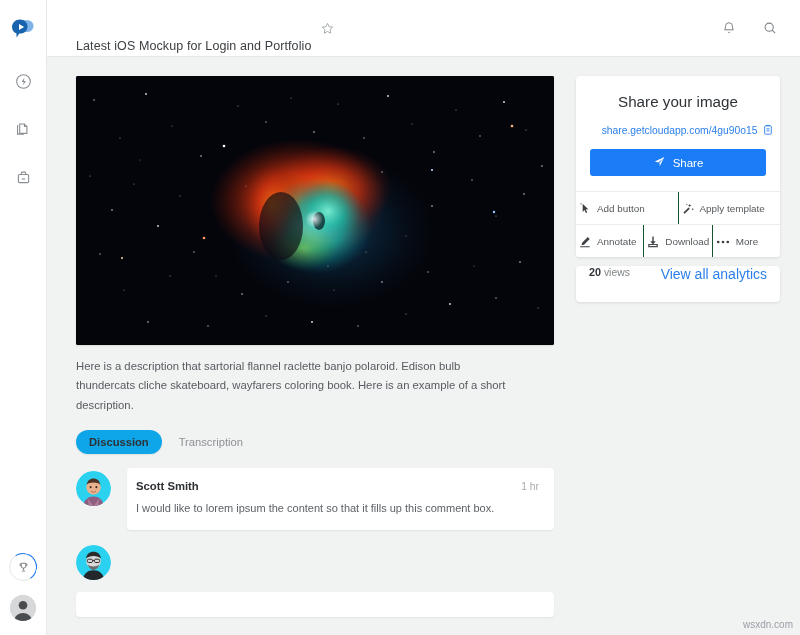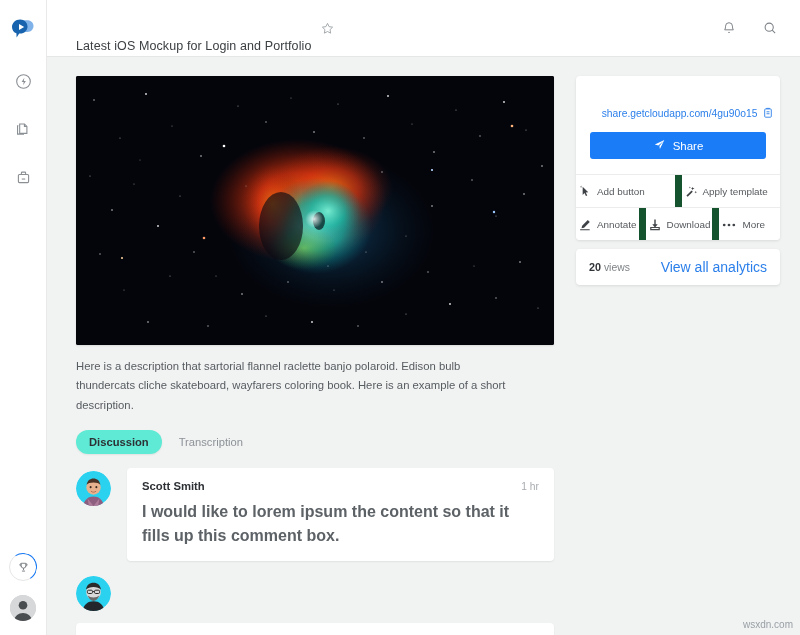--- a/index.html
+++ b/index.html
@@ -61,62 +61,62 @@
     margin-top: 12px; font-size: 11.3px; line-height: 1.72; color: #575c61;
     max-width: 440px;
   }
 
   
   .tabs { margin-top: 15px; display: flex; align-items: center; gap: 4px; }
   .tab {
     font-size: 11.2px; padding: 6px 13px; border-radius: 14px; cursor: pointer;
     color: #8d9297;
   }
-  .tab.active { background: #5eead4; color: #2d3135; font-weight: bold; box-shadow: 0 1px 2px rgba(0,0,0,.07); }
+  .tab.active { background: #0ea5e9; color: #2d3135; font-weight: bold; box-shadow: 0 1px 2px rgba(0,0,0,.07); }
 
   
   .comments { margin-top: 14px; display: flex; flex-direction: column; gap: 12px; }
   .comment-row { display: flex; align-items: flex-start; gap: 16px; }
   .avatar { width: 35px; height: 35px; border-radius: 50%; overflow: hidden; flex: 0 0 auto; margin-top: 3px; }
   .avatar svg { display: block; }
   .bubble {
-    flex: 1; background: #fff; border-radius: 4px; padding: 12px 15px 13px 15px;
+    flex: 1; background: #fff; border-radius: 4px; padding: 12px 15px 13px 9px;
     box-shadow: 0 1px 2px rgba(0,0,0,.07);
   }
   .c-head { display: flex; align-items: baseline; }
   .c-name { font-size: 11.3px; font-weight: bold; color: #2d3135; }
   .c-time { margin-left: auto; font-size: 10.3px; color: #a8acb0; }
-  .c-body { margin-top: 8px; font-size: 16px; color: #5d6267; line-height: 1.5; font-weight: bold; }
+  .c-body { margin-top: 8px; font-size: 11px; color: #5d6267; line-height: 1.5; }
 
   
   .panel { background: #fff; border-radius: 4px; box-shadow: 0 1px 3px rgba(0,0,0,.10); overflow: hidden; }
   .panel-top { padding: 17px 14px 15px 14px; text-align: center; }
   .panel-title { font-size: 15.2px; color: #2f3337; }
   .url-row { margin-top: 14px; display: flex; align-items: center; justify-content: center; gap: 5px; margin-left: 20px; }
   .url { font-size: 10.3px; color: #2b7fea; cursor: pointer; }
   .copy-ico { cursor: pointer; display: flex; }
   .share-btn {
     margin-top: 13px; height: 27px; background: #1a7cf7; border-radius: 3px;
     display: flex; align-items: center; justify-content: center; gap: 7px;
     color: #fff; font-size: 11.5px; cursor: pointer;
   }
   .actions-grid { border-top: 1px solid #ececec; }
   .arow { display: flex; }
   .arow + .arow { border-top: 1px solid #ececec; }
   .acell {
     flex: 1; padding: 9px 2px 8px 2px; display: flex; flex-direction: row;
     align-items: center; gap: 5px; cursor: pointer; background: #fff;
   }
-  .acell + .acell { border-left: 7px solid #14532d; }
+  .acell + .acell { border-left: 1px solid #14532d; }
   .acell-label { font-size: 9.9px; color: #55595d; }
   .acell-ico { height: 15px; display: flex; align-items: center; justify-content: center; }
 
   .analytics {
     margin-top: 9px; background: #fff; border-radius: 4px; box-shadow: 0 1px 3px rgba(0,0,0,.10);
-    height: 36px; display: flex; align-items: center; padding: 0 13px;
+    height: 36px; display: flex; align-items: flex-start; padding: 0 13px;
   }
   .views { font-size: 10.4px; color: #7e8387; }
   .views b { color: #2f3337; font-size: 10.8px; }
   .analytics-link { margin-left: auto; font-size: 14px; color: #2b7fea; cursor: pointer; }
 
   .watermark {
     position: absolute; right: 7px; bottom: 5px; font-size: 10px; color: #9aa0a6;
     font-family: "Liberation Sans", sans-serif;
   }
 </style>
@@ -371,20 +371,21 @@
               
             </div>
           </div>
 
         </div>
       </div>
 
       <div class="right-col">
         <div class="panel">
           <div class="panel-top">
+            <div class="panel-title">Share your image</div>
             <div class="url-row">
               <span class="url">share.getcloudapp.com/4gu90o15</span>
               <span class="copy-ico">
                 <svg width="12" height="12" viewBox="0 0 16 16" fill="none" stroke="#2b7fea" stroke-width="1.2">
                   <rect x="3.6" y="2.6" width="8.8" height="11" rx="1.1"></rect>
                   <path d="M6 2.6V1.8h4v.8"></path>
                   <path d="M6 6.4h4M6 9h4"></path>
                 </svg>
               </span>
             </div>

